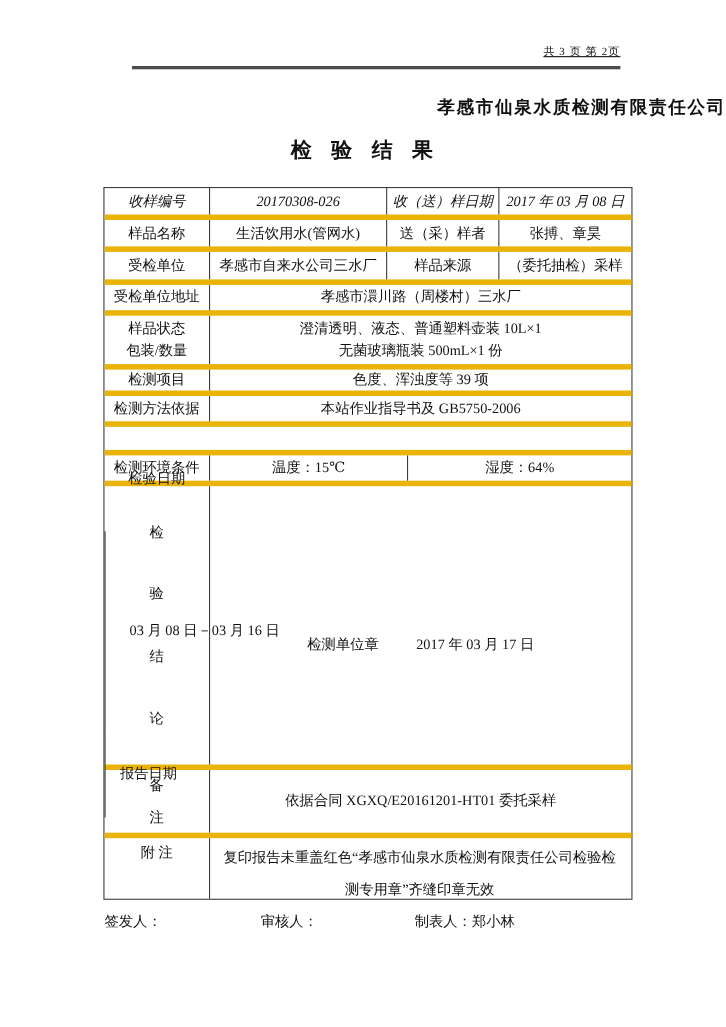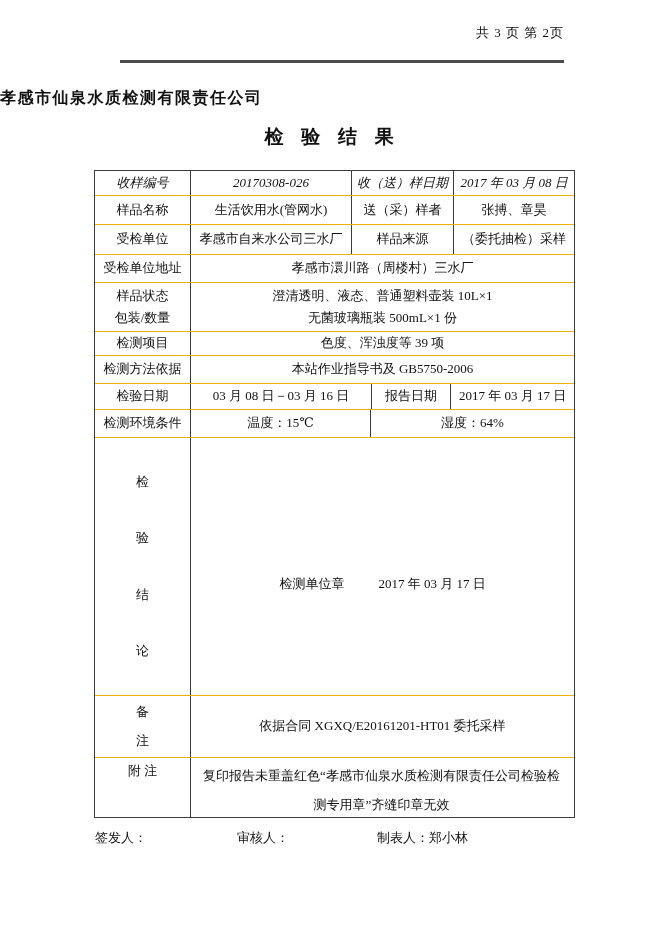--- a/index.html
+++ b/index.html
@@ -8,39 +8,40 @@
     position: relative;
     width: 660px;
     height: 934px;
     background: #ffffff;
     color: #111;
     font-family: "Liberation Serif", "DejaVu Serif", serif;
     overflow: hidden;
   }
   .page-info {
     position: absolute;
-    top: 24px;
+    top: 40px;
     right: 96px;
-    font-size: 13px;
+    font-size: 10px;
     letter-spacing: 1px;
+    text-decoration: underline;
   }
   .header-rule {
     position: absolute;
     top: 60px;
     left: 120px;
     width: 444px;
     height: 2.5px;
     background: #4c4c4c;
   }
   .company-title {
     position: absolute;
     top: 88px;
     left: 0;
     width: 100%;
-    text-align: left;
+    text-align: right;
     font-size: 16px;
     font-weight: bold;
     letter-spacing: 1.5px;
   }
   .doc-title {
     position: absolute;
     top: 124px;
     left: 0;
     width: 100%;
     text-align: center;
@@ -49,21 +50,21 @@
     word-spacing: 9px;
     letter-spacing: 2px;
   }
   .tbl {
     position: absolute;
     left: 94px;
     top: 170px;
     width: 481px;
     border: 1px solid #3c3c3c;
   }
-  .trow { display: flex; border-top: 1px solid #eab308; }
+  .trow { display: flex; border-top: 5px solid #eab308; }
   .trow:first-child { border-top: none; font-style: italic; }
   .cell {
     border-left: 1px solid #3c3c3c;
     display: flex;
     align-items: center;
     justify-content: center;
     font-size: 13px;
     text-align: center;
     line-height: 1.25;
     overflow: hidden;
@@ -72,21 +73,21 @@
   
   .cl   { width: 95px; flex: 0 0 95px; }
   .c2a  { width: 161px; flex: 0 0 161px; }
   .c3a  { width: 102px; flex: 0 0 102px; }
   .c2b  { width: 181px; flex: 0 0 181px; }
   .c3b  { width: 79px;  flex: 0 0 79px; }
   .c2c  { width: 180px; flex: 0 0 180px; }
   .cfill { flex: 1 1 auto; }
   
   .h24 { height: 24px; } .h29 { height: 29px; } .h30 { height: 30px; }
-  .h28 { height: 28px; } .h49 { height: 49px; } .h26 { height: 26px; }
+  .h28 { height: 28px; } .h49 { height: 49px; } .h26 { height: 26px; flex-direction: column; }
   .h258 { height: 258px; } .h62 { height: 62px; } .h60 { height: 60px; }
   
   .stack {
     flex-direction: column;
     justify-content: space-evenly;
     align-items: center;
     text-align: right;
   }
   
   .vlabel {

